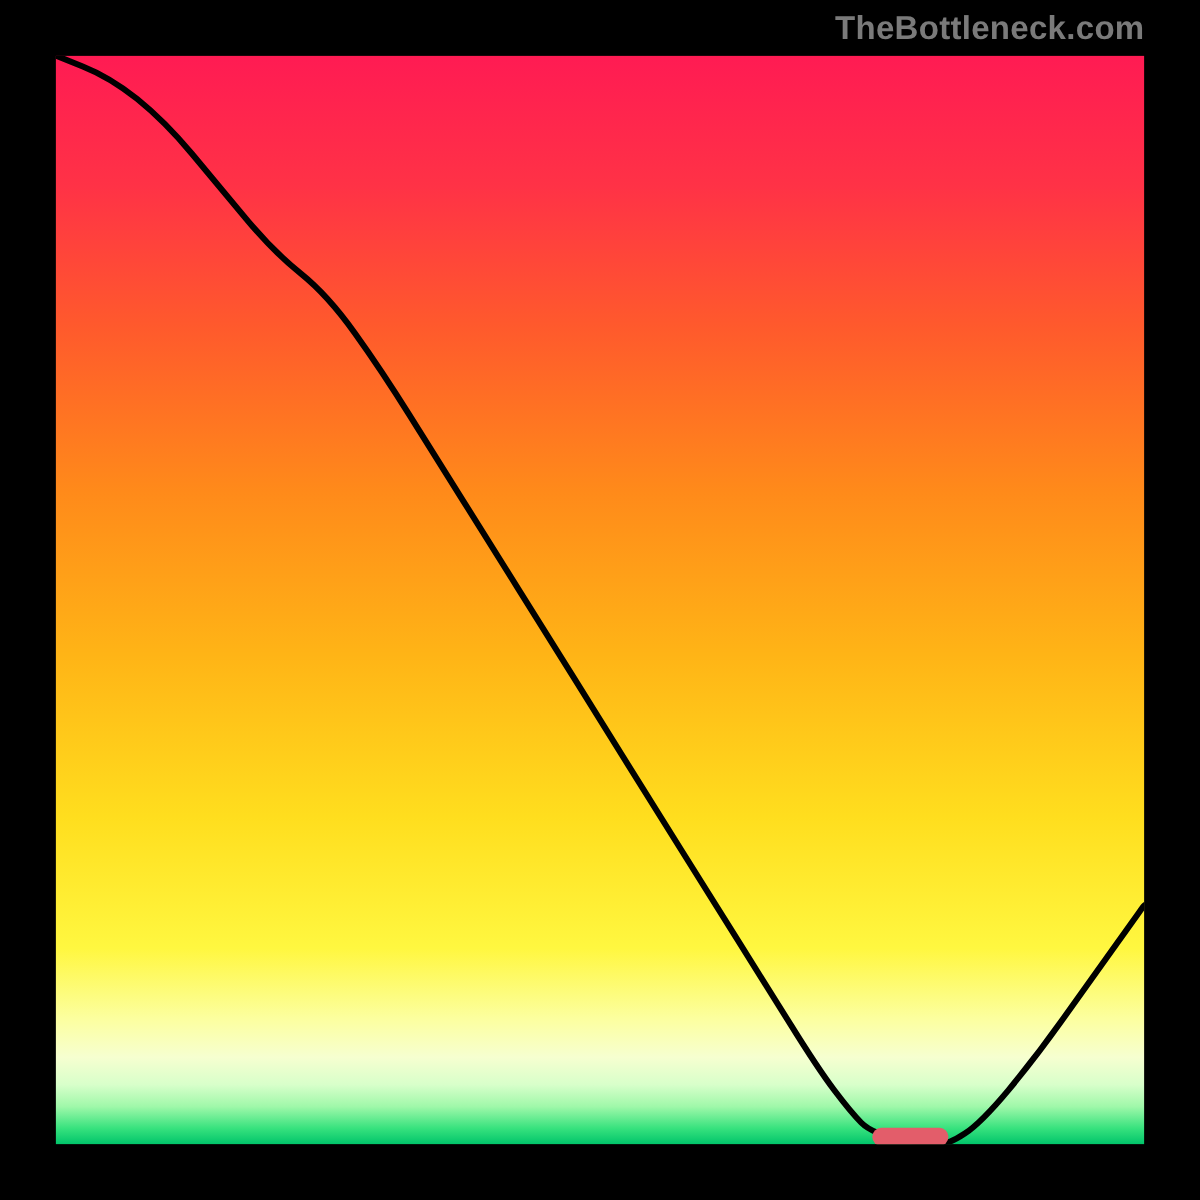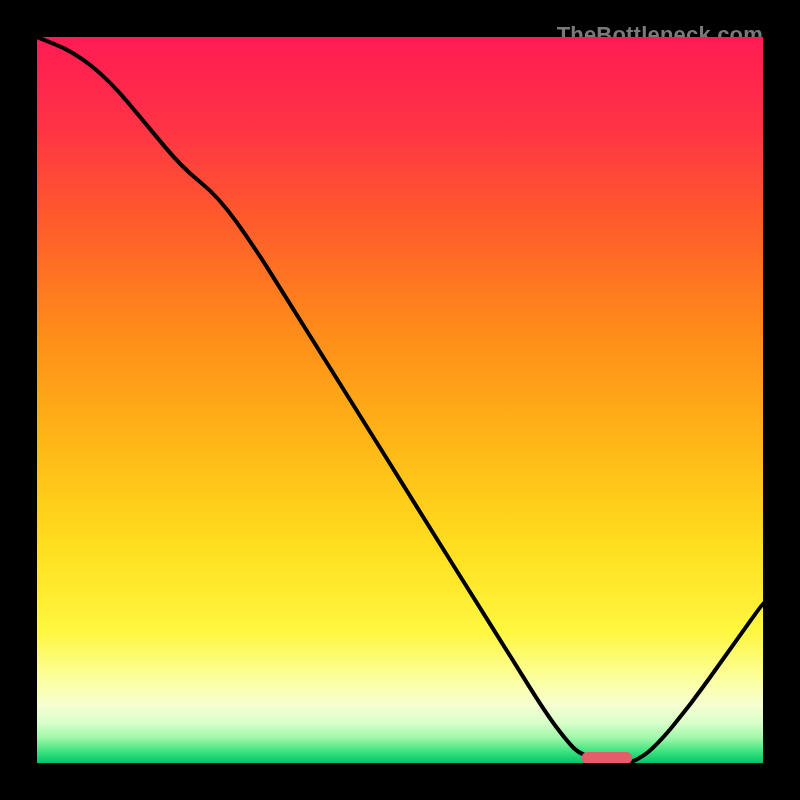--- a/index.html
+++ b/index.html
@@ -26,21 +26,21 @@
     height: 726px;
     overflow: hidden;
   }
   .plot svg {
     display: block;
     width: 726px;
     height: 726px;
   }
   .watermark {
     position: absolute;
-    top: 22px;
+    top: 6px;
     right: 37px;
     font-family: Arial, Helvetica, sans-serif;
     font-size: 22px;
     font-weight: bold;
     color: #7a7a7a;
     letter-spacing: 0.2px;
     margin-left: 36px;
   }
 </style>
 </head>

